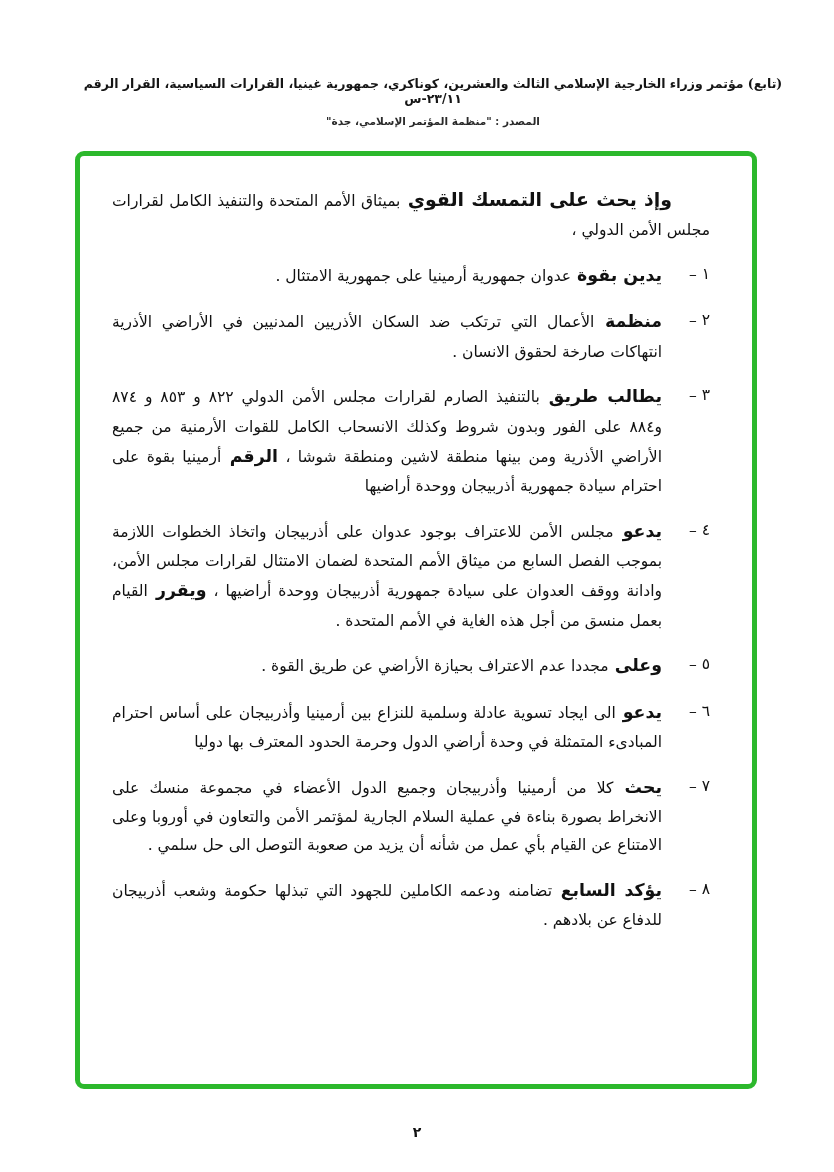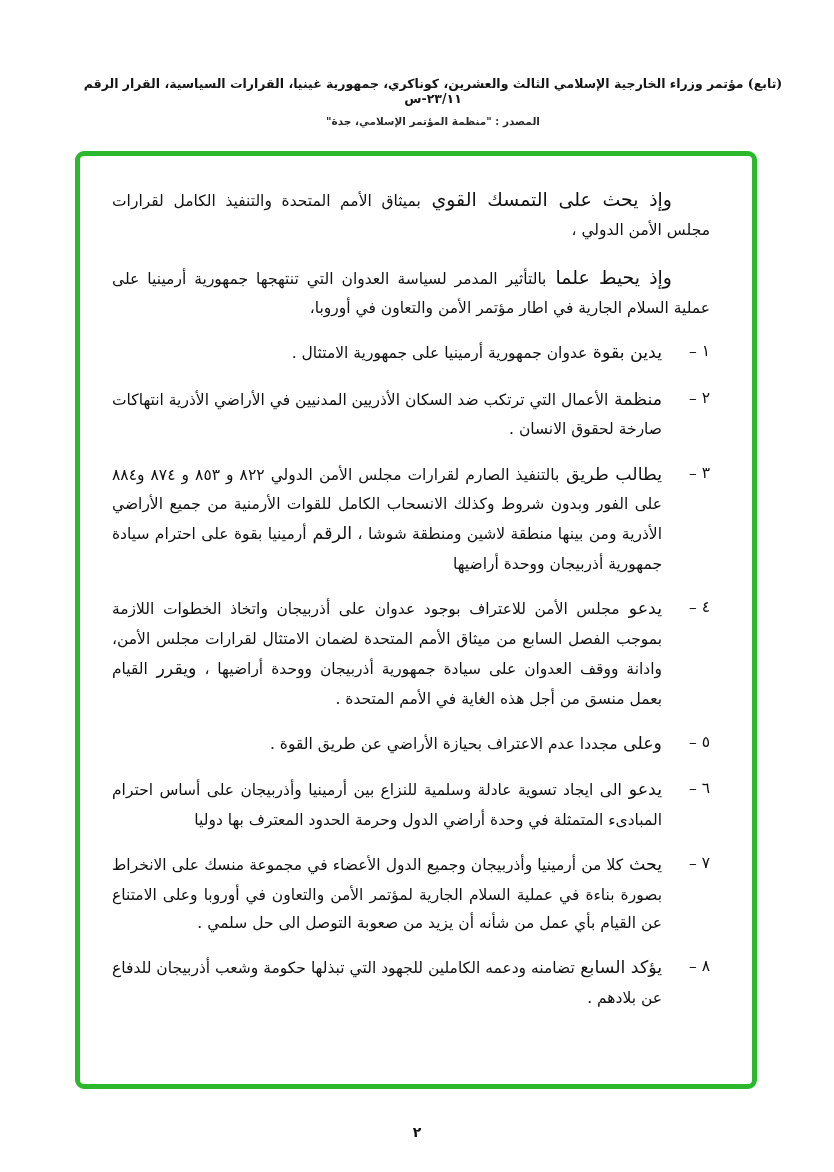--- a/index.html
+++ b/index.html
@@ -28,42 +28,39 @@
   .content {
     position: absolute; top: 26px; right: 42px; left: 32px; bottom: 8px;
     direction: rtl; text-align: justify;
     font-size: 15.5px; line-height: 1.82;
   }
   .block { margin-bottom: 15px; }
   .paragraph .txt { text-indent: 38px; }
   .item { display: flex; direction: rtl; }
   .item .num { flex: 0 0 48px; white-space: nowrap; }
   .item .txt { flex: 1; }
-  .lead { font-weight: normal; font-size: 1.12em; margin-top: 21px; }
+  .lead { font-weight: bold; font-size: 1.12em; margin-top: 21px; }
   .paragraph .lead { font-size: 1.22em; }
   .footer {
     position: absolute; bottom: 32px; left: 0; width: 100%;
     text-align: center; font-size: 14px; font-weight: bold; color: #111;
   }
 </style>
 </head>
 <body>
 
 <div class="header">
   <div class="line1">(تابع) مؤتمر وزراء الخارجية الإسلامي الثالث والعشرين، كوناكري، جمهورية غينيا، القرارات السياسية، القرار الرقم ٢٣/١١-س</div>
   <div class="line2">المصدر : "منظمة المؤتمر الإسلامي، جدة"</div>
 </div>
 
 <div class="box">
   <div class="content">
       <div class="block paragraph">
         <div class="txt"><span class="lead">وإذ يحث على التمسك القوي </span><span class="seg">بميثاق الأمم المتحدة والتنفيذ الكامل لقرارات مجلس الأمن الدولي ،</span></div>
-      </div>
-      <div class="block paragraph">
-        <div class="txt"><span class="lead">وإذ يحيط علما </span><span class="seg">بالتأثير المدمر لسياسة العدوان التي تنتهجها جمهورية أرمينيا على عملية السلام الجارية في اطار مؤتمر الأمن والتعاون في أوروبا،</span></div>
       </div>
       <div class="block item">
         <div class="num">١ –</div>
         <div class="txt"><span class="lead">يدين بقوة </span><span class="seg">عدوان جمهورية أرمينيا على جمهورية الامتثال .</span></div>
       </div>
       <div class="block item">
         <div class="num">٢ –</div>
         <div class="txt"><span class="lead">منظمة </span><span class="seg">الأعمال التي ترتكب ضد السكان الأذريين المدنيين في الأراضي الأذرية انتهاكات صارخة لحقوق الانسان .</span></div>
       </div>
       <div class="block item">

